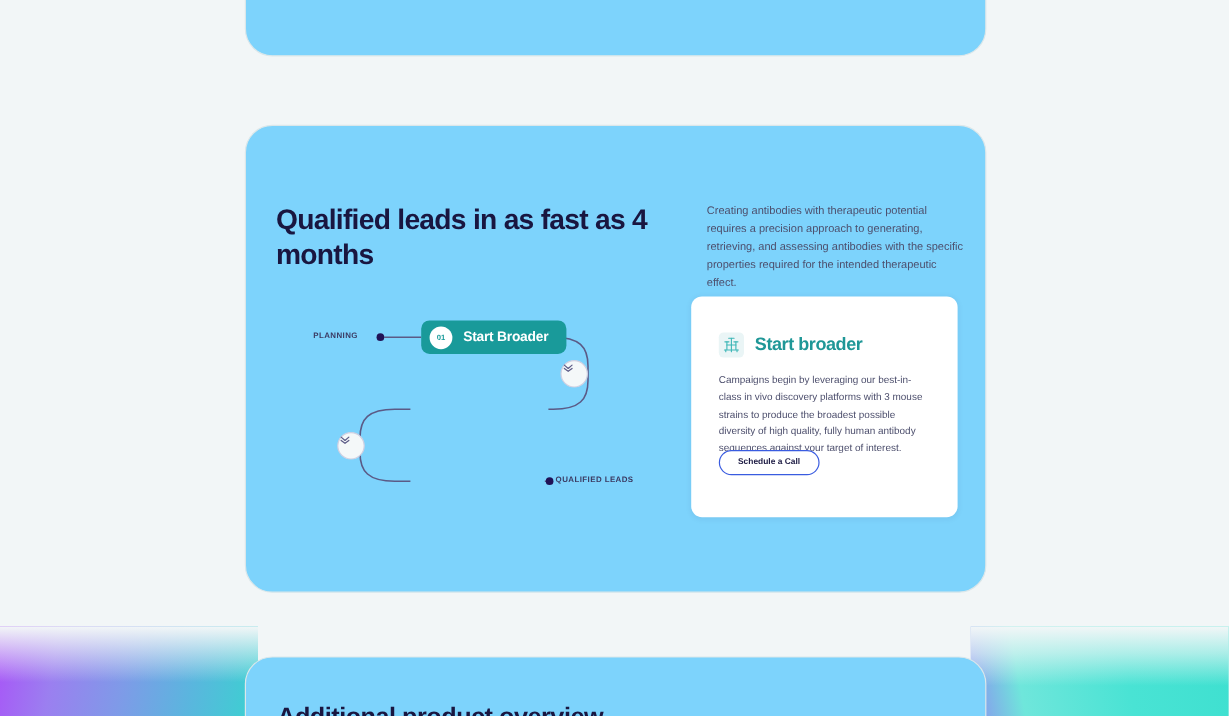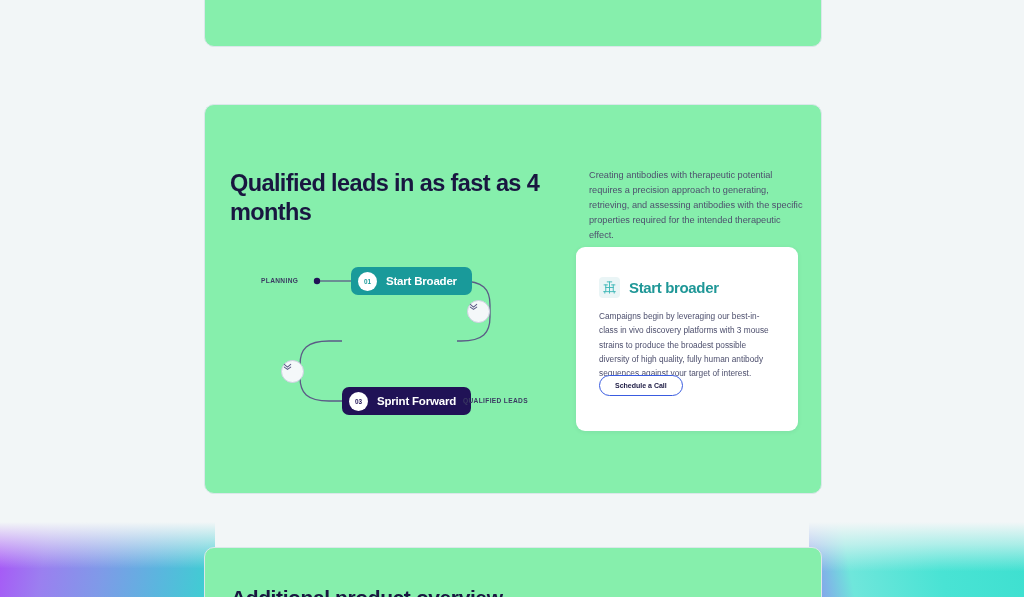--- a/index.html
+++ b/index.html
@@ -36,23 +36,23 @@
     height: 75px;
     background:
       linear-gradient(to bottom, rgba(242,246,247,1) 0%, rgba(242,246,247,0.6) 30%, rgba(242,246,247,0) 66%),
       linear-gradient(260deg, #3ee0d0 0%, #49e3d4 40%, #6fe6db 80%, #8b8ff0 100%);
     pointer-events: none;
   }
 
   
   .card {
     position: absolute;
-    background: #86efac;
+    background: #7dd3fc;
     border: 1px solid #dbe7ea;
-    border-radius: 10px;
+    border-radius: 23px;
   }
 
   
   .card-top {
     left: 204px;
     top: -120px;
     width: 618px;
     height: 167px;
   }
 
@@ -267,24 +267,20 @@
     </svg>
 
     <span class="end-label label-planning">PLANNING</span>
 
     <div class="node node-1">
       <span class="badge">01</span>
       <span>Start Broader</span>
     </div>
 
 
-    <div class="node node-3">
-      <span class="badge">03</span>
-      <span>Sprint Forward</span>
-    </div>
 
     <span class="end-label label-qualified">QUALIFIED LEADS</span>
 
     <div class="chev chev-1">
       <svg width="11" height="11" viewBox="0 0 12 12">
         <path d="M2.5 3.6 L6 6.6 L9.5 3.6" stroke="#5b5a86" stroke-width="1.1" fill="none" stroke-linecap="round" stroke-linejoin="round"></path>
         <path d="M2.5 6.6 L6 9.2 L9.5 6.6" stroke="#5b5a86" stroke-width="1.1" fill="none" stroke-linecap="round" stroke-linejoin="round"></path>
       </svg>
     </div>
 

